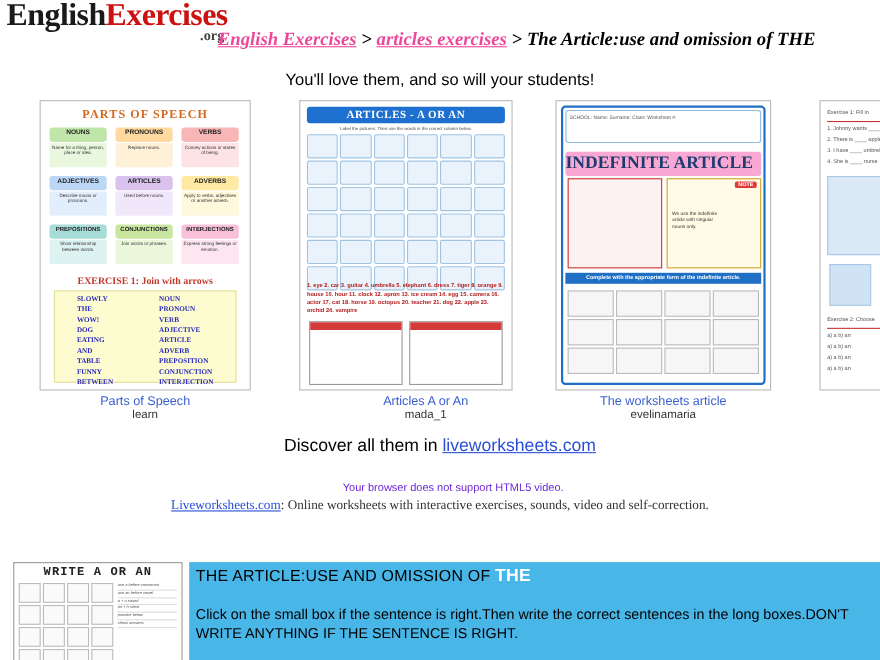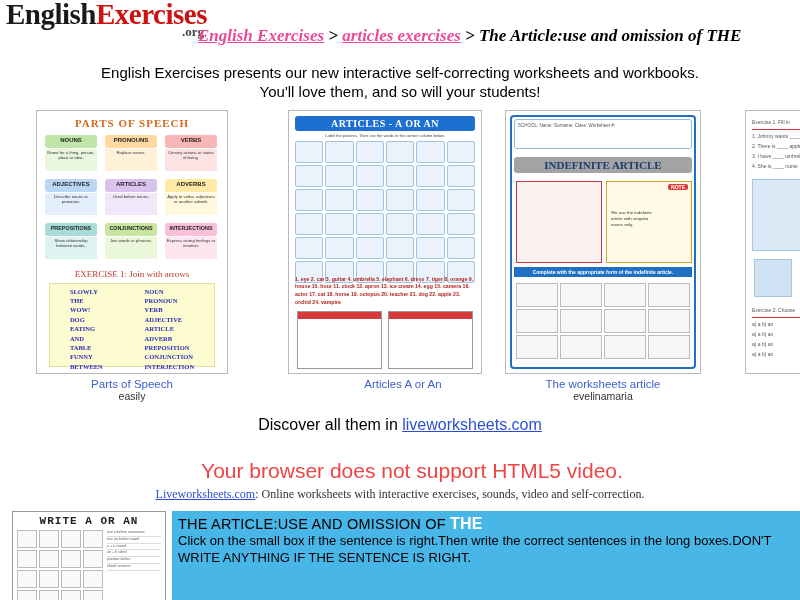--- a/index.html
+++ b/index.html
@@ -124,21 +124,21 @@
     text-align: center;
     color: #333;
     box-sizing: border-box;
     padding: 1px;
   }
   .ps-ex {
     position: absolute;
     left: 8px; right: 8px;
     text-align: center;
     font-size: 9px;
-    font-weight: normal;
+    font-weight: bold;
     color: #c0392b;
     font-family: "Liberation Serif", serif;
   }
   .ps-cols {
     position: absolute;
     left: 12px; right: 12px;
     display: flex;
     justify-content: space-around;
     font-size: 6.5px;
     color: #2b2bbb;
@@ -224,25 +224,25 @@
     border: 1px solid #8fb9dd;
     border-radius: 3px;
     font-size: 4.5px;
     color: #555;
     padding: 3px;
     box-sizing: border-box;
   }
   .a3-banner {
     position: absolute;
     left: 8px; right: 8px;
-    background: #a3a3a3;
+    background: #f9a8d4;
     color: #1c3c70;
     font-weight: bold;
-    text-align: center;
-    font-size: 11px;
+    text-align: left;
+    font-size: 16px;
     border-radius: 3px;
     padding: 2px 0;
     font-family: "Liberation Serif", serif;
   }
   .a3-left {
     position: absolute;
     border: 1px solid #c33;
     background: #fdf2f2;
   }
   .a3-note {
@@ -303,21 +303,21 @@
     text-decoration: underline;
   }
 
   
   .videoblock {
     text-align: center;
     margin-top: 22px;
     line-height: 1.45;
   }
   .videoblock .l1 { font-size: 12px; color: #333; }
-  .videoblock .l2 { font-size: 21px; color: #ef4444; padding-left: 24px; }
+  .videoblock .l2 { font-size: 10px; color: #6d28d9; padding-left: 24px; }
   .videoblock .l3 { font-size: 12px; color: #333; font-family: Liberation Serif, serif; }
   .videoblock .l3 a { color: #2a4fd6; text-decoration: underline; }
 
   
   .bottom {
     position: absolute;
     left: 0;
     top: 505px;
     width: 800px;
     height: 95px;
@@ -379,21 +379,21 @@
     letter-spacing: 0.2px;
   }
   .panel .ttl .the {
     color: #ffffff;
     font-weight: bold;
     font-size: 16px;
   }
   .panel .instr {
     font-size: 13px;
     line-height: 1.28;
-    margin-top: 0;
+    margin-top: 18px;
   }
   .panel .q1 {
     font-size: 13px;
     margin-top: 3px;
   }
 </style>
 </head>
 <body>
 
 <div class="header">
@@ -403,21 +403,20 @@
     </div>
     <div class="l2">.org</div>
   </div>
 
   <div class="breadcrumb">
     <a href="#">English Exercises</a><span class="sep"> &gt; </span><a href="#">articles exercises</a><span class="sep"> &gt; </span><span class="cur">The Article:use and omission of THE</span>
   </div>
 </div>
 
 <div class="promo">
-  <div>English Exercises presents our new interactive self-correcting worksheets and workbooks.</div>
   <div>You'll love them, and so will your students!</div>
 </div>
 
 <div class="thumbs">
 
   <div class="thumb" style="left:36px; width:192px;">
     <div class="sheet" style="width:190px; height:262px;">
       <div class="ps-title">PARTS OF SPEECH</div>
 
       <div class="ps-card" style="left:8px;  top:24px; width:52px; height:13px; background:#bfe6a8;">NOUNS</div>
@@ -469,24 +468,24 @@
           <div>ADJECTIVE</div>
           <div>ARTICLE</div>
           <div>ADVERB</div>
           <div>PREPOSITION</div>
           <div>CONJUNCTION</div>
           <div>INTERJECTION</div>
         </div>
       </div>
     </div>
     <div class="cap">Parts of Speech</div>
-    <div class="auth">easily</div>
-  </div>
-
-  <div class="thumb" style="left:288px; width:230px;">
+    <div class="auth">learn</div>
+  </div>
+
+  <div class="thumb" style="left:272px; width:230px;">
     <div class="sheet" style="width:192px; height:262px;">
       <div class="a2-title">ARTICLES - A OR AN</div>
       <div class="a2-note" style="top:22px;">Label the pictures. Then use the words in the correct column below.</div>
       <div class="a2-grid" style="left:6px; right:6px; top:30px;">
         <div class="a2-cell"></div>
           <div class="a2-cell"></div>
           <div class="a2-cell"></div>
           <div class="a2-cell"></div>
           <div class="a2-cell"></div>
           <div class="a2-cell"></div>
@@ -525,20 +524,21 @@
       <div class="a2-tbl" style="top:200px;">
         <div>
             <div class="hd"></div>
           </div>
         <div>
             <div class="hd"></div>
           </div>
       </div>
     </div>
     <div class="cap">Articles A or An</div>
+    <div class="auth">mada_1</div>
   </div>
 
   <div class="thumb" style="left:505px; width:196px;">
     <div class="sheet" style="width:194px; height:262px;">
       <div class="a3-frame"></div>
       <div class="a3-head">SCHOOL:            Name:            Surname:            Class:            Worksheet #:</div>
       <div class="a3-banner" style="top:46px;">INDEFINITE ARTICLE</div>
 
       <div class="a3-left" style="left:10px; top:70px; width:84px; height:80px;"></div>
       <div class="a3-note" style="left:100px; top:70px; width:84px; height:80px;">

